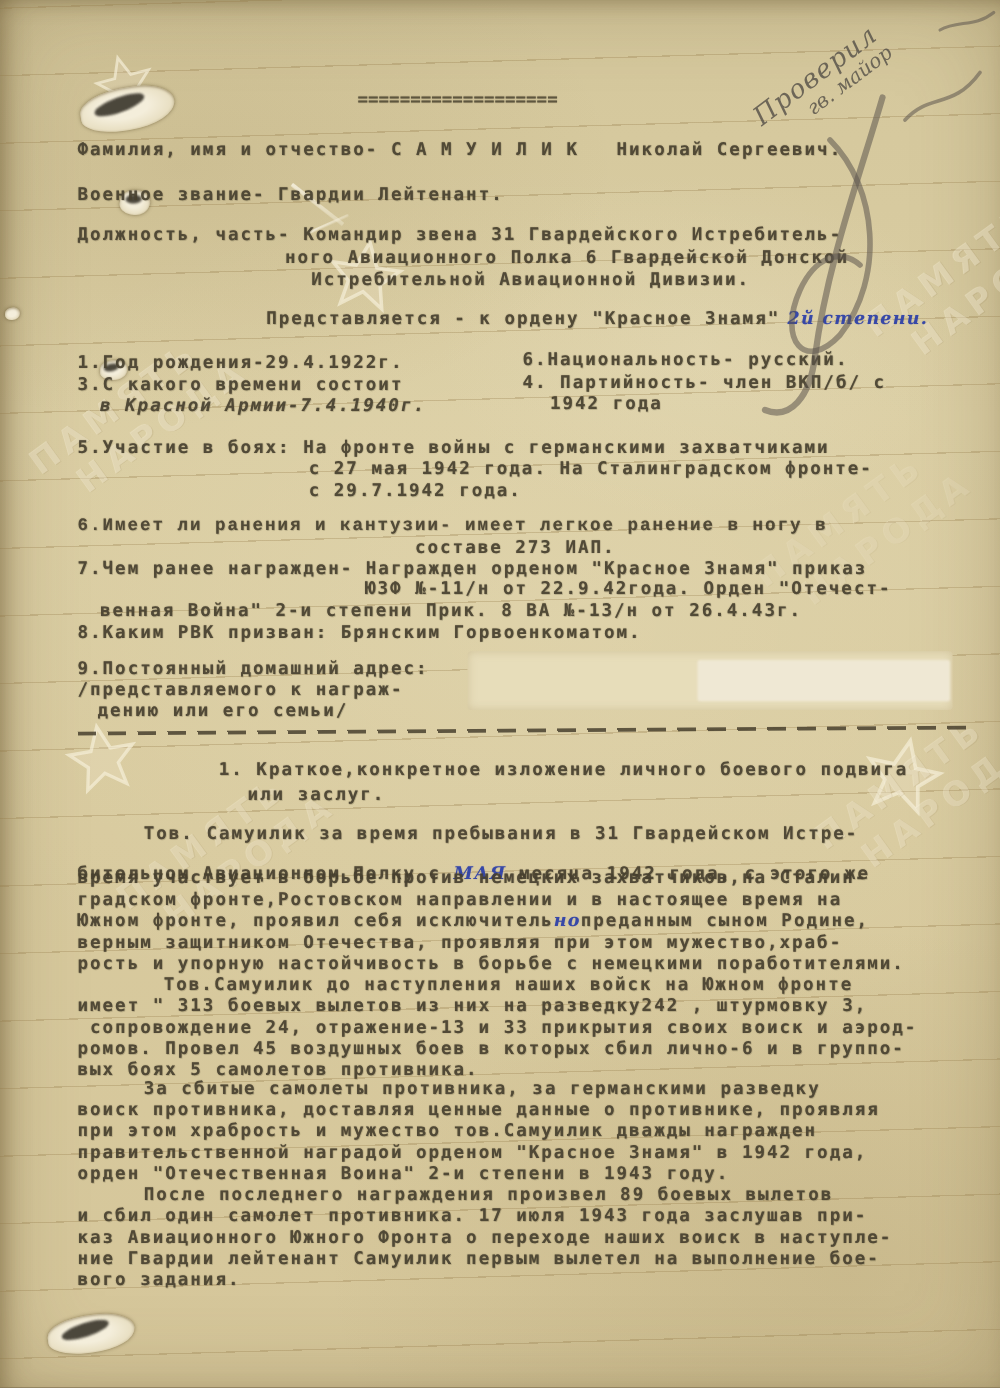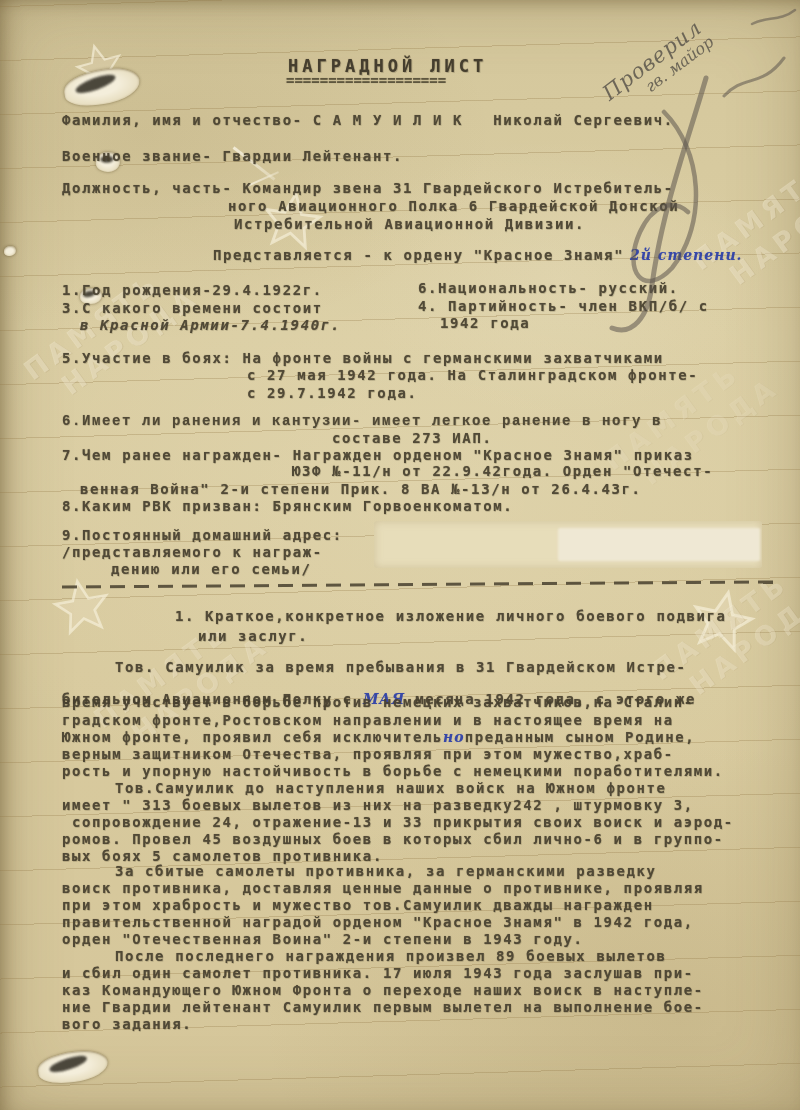--- a/index.html
+++ b/index.html
@@ -125,70 +125,69 @@
         <div class="shade"></div>
       </div>
       <div class="hole" style="left: 4px; top: 246px; width: 12px; height: 10px; transform: rotate(0deg); border-radius: 58% 42% 55% 45% / 52% 48% 60% 40%;"></div>
       <div class="hole" style="left: 38px; top: 1052px; width: 70px; height: 30px; transform: rotate(-6deg); border-radius: 58% 42% 55% 45% / 52% 48% 60% 40%;">
         <div class="shade"></div>
       </div>
     </div>
   <div class="crack" style="left:228px;top:162px;width:52px;height:3px;transform:rotate(38deg);"></div>
   <div class="crack" style="left:246px;top:178px;width:34px;height:2px;transform:rotate(-24deg);"></div>
 
-  <div class="doc-title">НАГРАДНОЙ ЛИСТ</div>
   <div class="doc-title-underline">===================</div>
 
   <div id="typed-layer">
       <div class="tl" style="left: 62px; top: 112px;"><span>Фамилия, имя и отчество- С А М У И Л И К   Николай Сергеевич.</span></div>
       <div class="tl" style="left: 62px; top: 148px;"><span>Военное звание- Гвардии Лейтенант.</span></div>
       <div class="tl" style="left: 62px; top: 180px;"><span>Должность, часть- Командир звена 31 Гвардейского Истребитель-</span></div>
       <div class="tl" style="left: 228px; top: 198px;"><span>ного Авиационного Полка 6 Гвардейской Донской</span></div>
-      <div class="tl" style="left: 213px; top: 216px; padding-left: 21px;"><span>Истребительной Авиационной Дивизии.</span></div>
+      <div class="tl" style="left: 228px; top: 216px; padding-left: 21px;"><span>Истребительной Авиационной Дивизии.</span></div>
       <div class="tl" style="left: 213px; top: 247px;"><span>Представляется - к ордену "Красное Знамя"</span><span class="hand"> 2й степени.</span></div>
       <div class="tl" style="left: 62px; top: 282px;"><span>1.Год рождения-29.4.1922г.</span></div>
       <div class="tl" style="left: 418px; top: 280px;"><span>6.Национальность- русский.</span></div>
       <div class="tl" style="left: 62px; top: 300px;"><span>3.С какого времени состоит</span></div>
       <div class="tl" style="left: 418px; top: 298px;"><span>4. Партийность- член ВКП/б/ с</span></div>
       <div class="tl" style="left: 80px; top: 317px; font-style: italic;"><span>в Красной Армии-7.4.1940г.</span></div>
       <div class="tl" style="left: 440px; top: 315px;"><span>1942 года</span></div>
       <div class="tl" style="left: 62px; top: 350px;"><span>5.Участие в боях: На фронте войны с германскими захватчиками</span></div>
       <div class="tl" style="left: 247px; top: 367px;"><span>с 27 мая 1942 года. На Сталинградском фронте-</span></div>
       <div class="tl" style="left: 247px; top: 385px;"><span>с 29.7.1942 года.</span></div>
       <div class="tl" style="left: 62px; top: 413px; font-family: Liberation Mono, monospace;"><span>6.Имеет ли ранения и кантузии- имеет легкое ранение в ногу в</span></div>
       <div class="tl" style="left: 332px; top: 430px;"><span>составе 273 ИАП.</span></div>
       <div class="tl" style="left: 62px; top: 447px; text-align: center;"><span>7.Чем ранее награжден- Награжден орденом "Красное Знамя" приказ</span></div>
       <div class="tl" style="left: 292px; top: 463px;"><span>ЮЗФ №-11/н от 22.9.42года. Орден "Отечест-</span></div>
       <div class="tl" style="left: 80px; top: 481px;"><span>венная Война" 2-и степени Прик. 8 ВА №-13/н от 26.4.43г.</span></div>
       <div class="tl" style="left: 62px; top: 498px;"><span>8.Каким РВК призван: Брянским Горвоенкоматом.</span></div>
       <div class="tl" style="left: 62px; top: 527px;"><span>9.Постоянный домашний адрес:</span></div>
       <div class="tl" style="left: 62px; top: 544px;"><span>/представляемого к награж-</span></div>
-      <div class="tl" style="left: 78px; top: 561px; margin-left: 33px;"><span>дению или его семьи/</span></div>
+      <div class="tl" style="left: 78px; top: 561px;"><span>дению или его семьи/</span></div>
       <div class="tl" style="left: 175px; top: 608px;"><span>1. Краткое,конкретное изложение личного боевого подвига</span></div>
       <div class="tl" style="left: 198px; top: 628px;"><span>или заслуг.</span></div>
       <div class="tl" style="left: 115px; top: 659px;"><span>Тов. Самуилик за время пребывания в 31 Гвардейском Истре-</span></div>
       <div class="tl" style="left: 62px; top: 677px; margin-top: 14px;"><span>бительном Авиационном Полку с </span><span class="hand">МАЯ</span><span> месяца 1942 года, с этого же</span></div>
       <div class="tl" style="left: 62px; top: 694px;"><span>время участвует в борьбе против немецких захватчиков,на Сталин-</span></div>
       <div class="tl" style="left: 62px; top: 712px;"><span>градском фронте,Ростовском направлении и в настоящее время на</span></div>
       <div class="tl" style="left: 62px; top: 729px;"><span>Южном фронте, проявил себя исключитель</span><span class="hand">но</span><span>преданным сыном Родине,</span></div>
       <div class="tl" style="left: 62px; top: 746px;"><span>верным защитником Отечества, проявляя при этом мужество,храб-</span></div>
       <div class="tl" style="left: 62px; top: 763px;"><span>рость и упорную настойчивость в борьбе с немецкими поработителями.</span></div>
-      <div class="tl" style="left: 115px; top: 780px; text-align: center;"><span>Тов.Самуилик до наступления наших войск на Южном фронте</span></div>
+      <div class="tl" style="left: 131px; top: 780px; text-align: center;"><span>Тов.Самуилик до наступления наших войск на Южном фронте</span></div>
       <div class="tl" style="left: 62px; top: 797px;"><span>имеет " 313 боевых вылетов из них на разведку242 , штурмовку 3,</span></div>
       <div class="tl" style="left: 72px; top: 814px;"><span>сопровождение 24, отражение-13 и 33 прикрытия своих воиск и аэрод-</span></div>
       <div class="tl" style="left: 62px; top: 831px;"><span>ромов. Провел 45 воздушных боев в которых сбил лично-6 и в группо-</span></div>
       <div class="tl" style="left: 62px; top: 848px;"><span>вых боях 5 самолетов противника.</span></div>
       <div class="tl" style="left: 115px; top: 863px;"><span>За сбитые самолеты противника, за германскими разведку</span></div>
       <div class="tl" style="left: 62px; top: 880px;"><span>воиск противника, доставляя ценные данные о противнике, проявляя</span></div>
       <div class="tl" style="left: 62px; top: 897px;"><span>при этом храбрость и мужество тов.Самуилик дважды награжден</span></div>
       <div class="tl" style="left: 62px; top: 914px;"><span>правительственной наградой орденом "Красное Знамя" в 1942 года,</span></div>
       <div class="tl" style="left: 62px; top: 931px;"><span>орден "Отечественная Воина" 2-и степени в 1943 году.</span></div>
       <div class="tl" style="left: 115px; top: 948px;"><span>После последнего награждения произвел 89 боевых вылетов</span></div>
       <div class="tl" style="left: 62px; top: 965px;"><span>и сбил один самолет противника. 17 июля 1943 года заслушав при-</span></div>
-      <div class="tl" style="left: 62px; top: 982px;"><span>каз Командующего Южном Фронта о переходе наших воиск в наступле-</span></div>
+      <div class="tl" style="left: 62px; top: 982px;"><span>каз Авиационного Южного Фронта о переходе наших воиск в наступле-</span></div>
       <div class="tl" style="left: 62px; top: 999px;"><span>ние Гвардии лейтенант Самуилик первым вылетел на выполнение бое-</span></div>
       <div class="tl" style="left: 62px; top: 1016px;"><span>вого задания.</span></div>
     </div>
 
   <div class="redaction"></div>
   <div class="redaction-light"></div>
 
   <div class="separator"></div>
 
   <div class="pencil-note">

